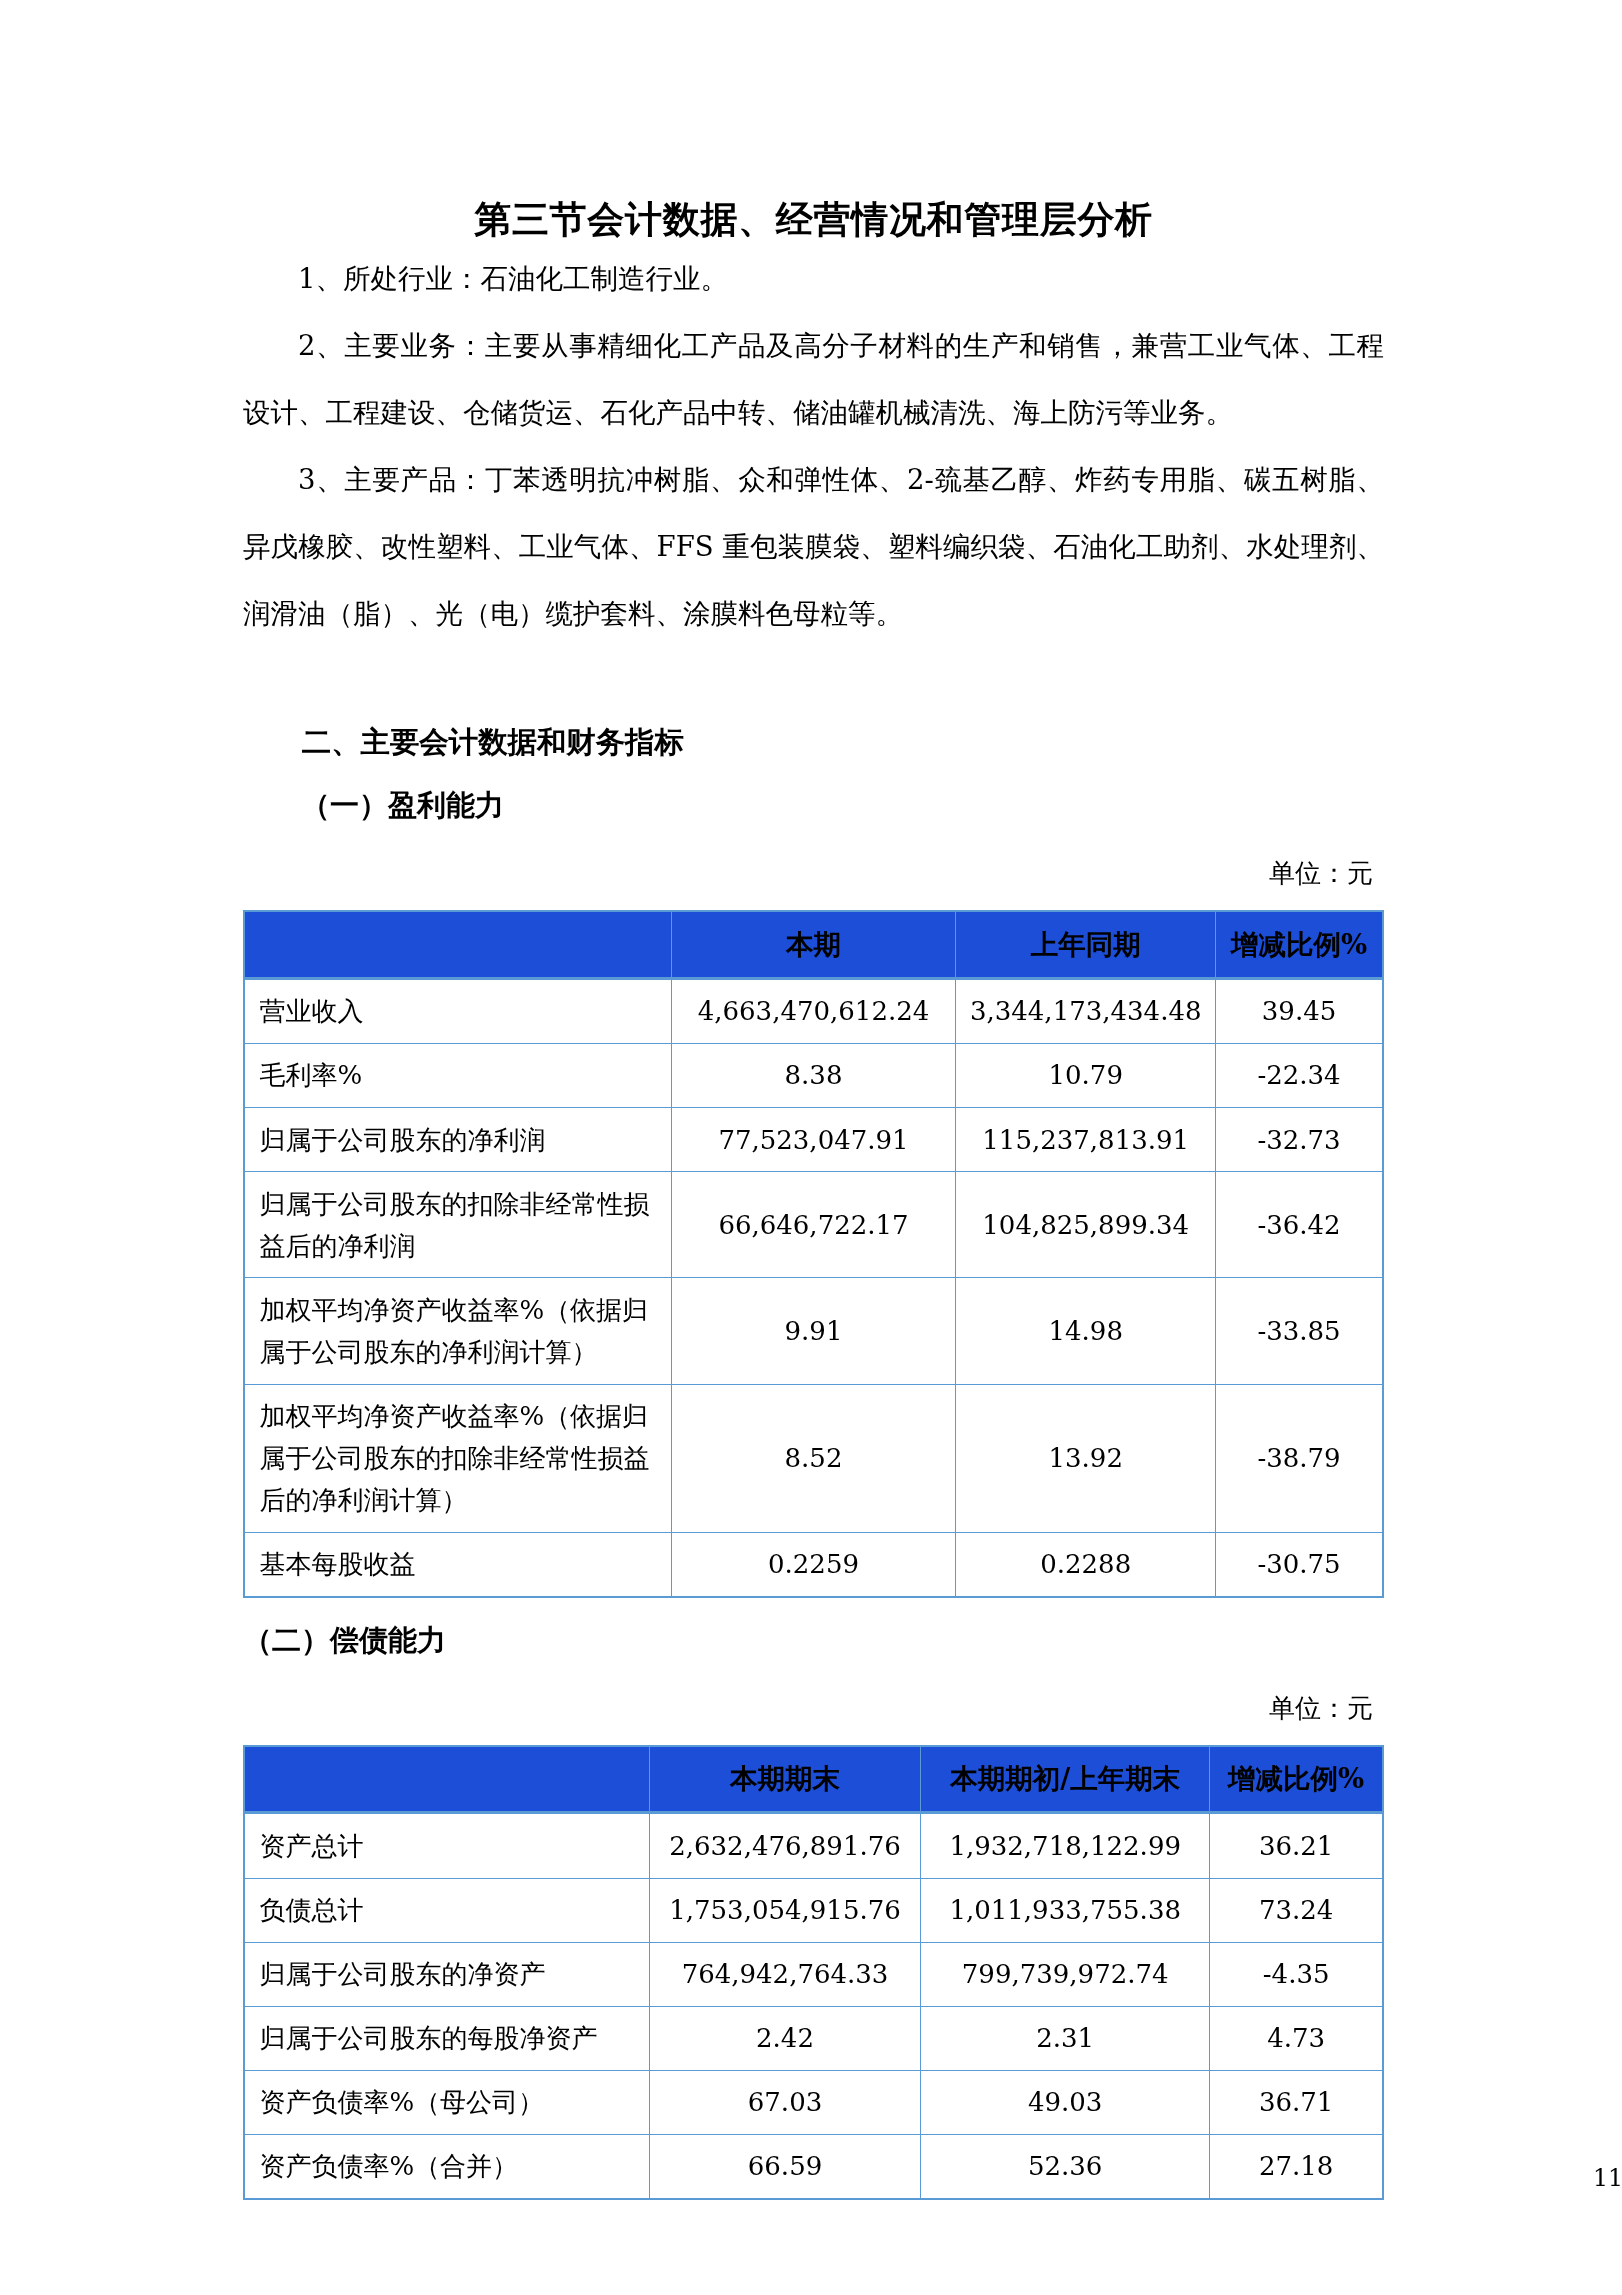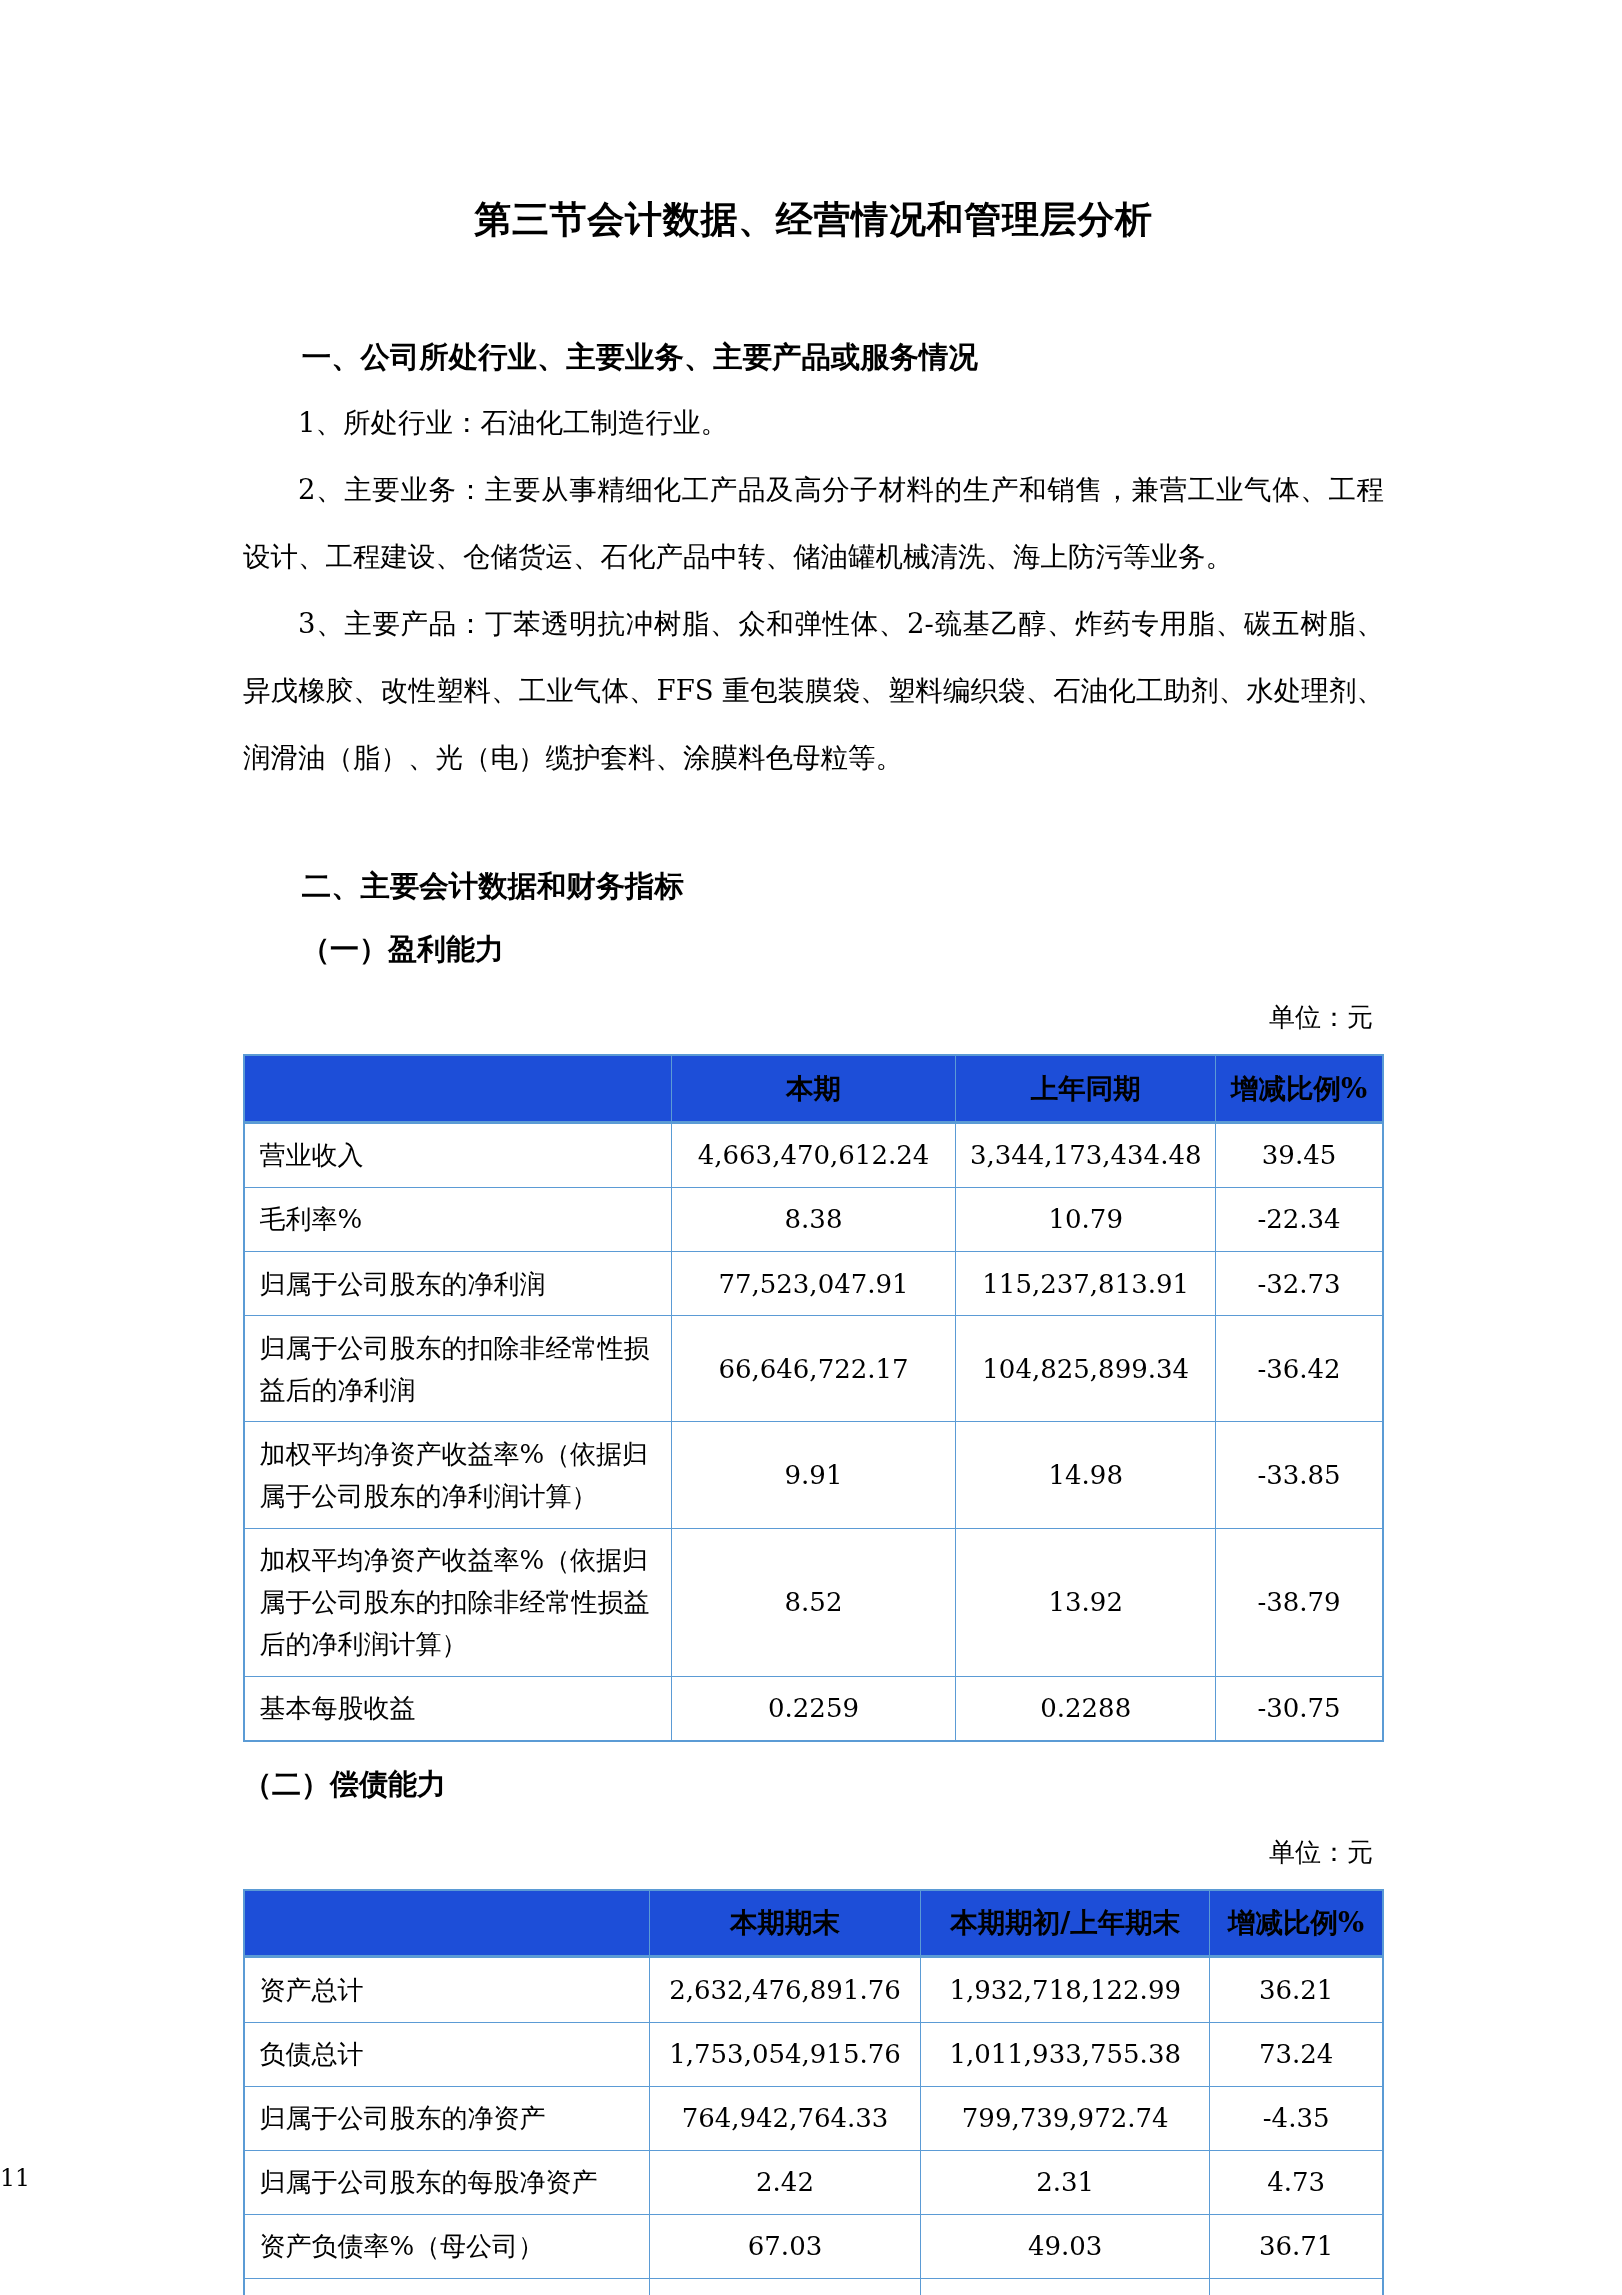--- a/index.html
+++ b/index.html
@@ -89,32 +89,31 @@
   #table-solvency .col-1 { width: 35.6%; }
   #table-solvency .col-2 { width: 23.8%; }
   #table-solvency .col-3 { width: 25.4%; }
   #table-solvency .col-4 { width: 15.2%; }
   .h-sub.solvency { margin-top: 10.5px; }
   .page-number {
     position: absolute;
     left: 0;
     right: 0;
     bottom: 103px;
-    text-align: left;
+    text-align: right;
     font-size: 23.6px;
   }
 </style>
 </head>
 <body>
 
 <div class="page">
 
   <h1 class="doc-title">第三节会计数据、经营情况和管理层分析</h1>
 
-  <h2 class="h-sec first">一、公司所处行业、主要业务、主要产品或服务情况</h2>
 
   <p class="body-p">1、所处行业：石油化工制造行业。</p>
   <p class="body-p">2、主要业务：主要从事精细化工产品及高分子材料的生产和销售，兼营工业气体、工程设计、工程建设、仓储货运、石化产品中转、储油罐机械清洗、海上防污等业务。</p>
   <p class="body-p">3、主要产品：丁苯透明抗冲树脂、众和弹性体、2-巯基乙醇、炸药专用脂、碳五树脂、异戊橡胶、改性塑料、工业气体、FFS 重包装膜袋、塑料编织袋、石油化工助剂、水处理剂、润滑油（脂）、光（电）缆护套料、涂膜料色母粒等。</p>
 
   <h2 class="h-sec second">二、主要会计数据和财务指标</h2>
 
   <h3 class="h-sub indent">（一）盈利能力</h3>
   <p class="unit-label">单位：元</p>
 

